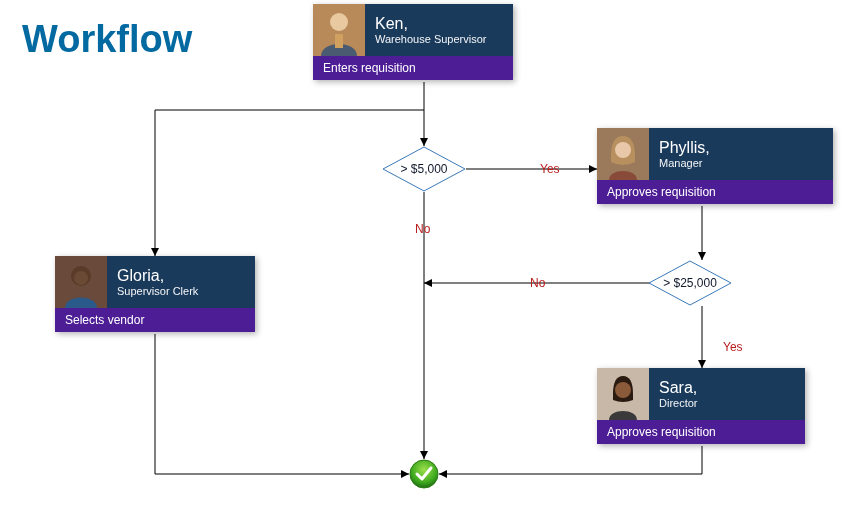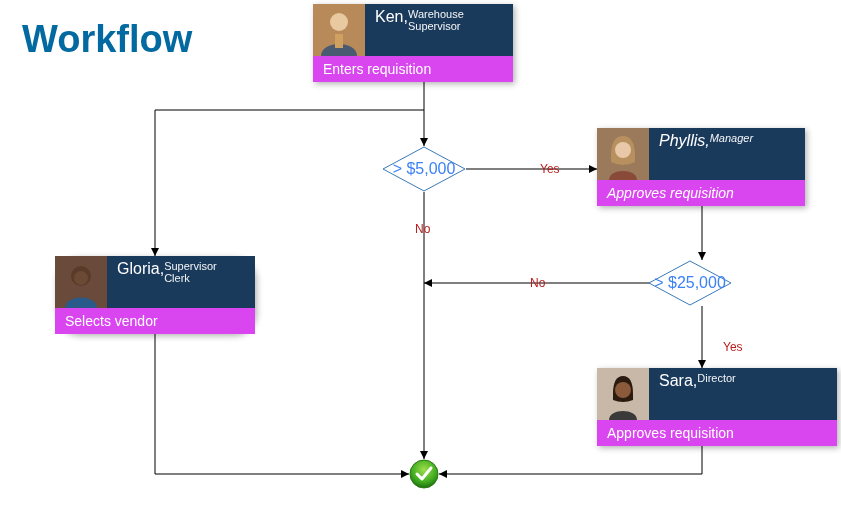--- a/index.html
+++ b/index.html
@@ -1,27 +1,27 @@
 <!DOCTYPE html>
 <html><head>
 <meta charset="utf-8">
 <style>
   * { box-sizing: border-box; margin: 0; padding: 0; }
   body { font-family: "Segoe UI", "Segoe UI Light", Arial, sans-serif; background: #fff; width: 841px; height: 508px; position: relative; overflow: hidden; }
   .title { position: absolute; font-weight: 700; color: #0369a1; }
   .card { position: absolute; box-shadow: 2px 2px 6px rgba(0,0,0,0.3); }
   .card-top { display: flex; background: #1a3a5c; color: #fff; height: 52px; }
   .card-top .avatar { width: 52px; height: 52px; flex-shrink: 0; }
-  .card-top .info { padding: 4px 10px; display: flex; justify-content: center; }
+  .card-top .info { padding: 4px 10px; display: flex; flex-direction: column; justify-content: center; }
   .card-top .name { font-size: 16px; font-weight: 300; line-height: 1.1; }
   .card-top .role { font-size: 11px; font-weight: 300; opacity: 0.95; }
-  .card-bottom { background: #d946ef; color: #fff; padding: 5px 10px; font-size: 14px; font-weight: 300; }
+  .card-bottom { background: #4c1d95; color: #fff; padding: 5px 10px; font-size: 12px; font-weight: 300; }
   .diamond { position: absolute; width: 84px; height: 46px; }
   .diamond svg { position: absolute; inset: 0; }
-  .diamond-label { position: absolute; inset: 0; display: flex; align-items: center; justify-content: center; font-size: 16px; color: #3b82f6; text-align: right; }
+  .diamond-label { position: absolute; inset: 0; display: flex; align-items: center; justify-content: center; font-size: 12px; color: #0f172a; text-align: right; }
   .branch-label { position: absolute; font-size: 12px; color: #b91c1c; }
   .check { position: absolute; width: 30px; height: 30px; }
   .check svg { width: 100%; height: 100%; }
   .arrow-line { stroke: #000; stroke-width: 1; fill: none; }
   .arrow-head { fill: #000; }
   svg.connectors { position: absolute; inset: 0; width: 841px; height: 508px; pointer-events: none; }
   
   .avatar { display: flex; align-items: center; justify-content: center; }
   .avatar svg { width: 100%; height: 100%; }
 </style>
@@ -71,57 +71,57 @@
         </svg>
     </div>
     <div class="info">
       <div class="name">Ken,</div>
       <div class="role">Warehouse Supervisor</div>
     </div>
   </div>
   <div class="card-bottom">Enters requisition</div>
 </div>
 
-<div class="card" style="left:55px; top:256px; width:200px;border-radius:23px;">
+<div class="card" style="left:55px; top:256px; width:200px;">
   <div class="card-top">
     <div class="avatar">
       <svg viewBox="0 0 52 52">
           <rect width="52" height="52" fill="#6a4a3a"></rect>
           <circle cx="26" cy="20" r="10" fill="#5a3a28"></circle>
           <circle cx="26" cy="22" r="7" fill="#6b4a35"></circle>
           <path d="M10 52 C10 38 42 38 42 52 Z" fill="#2a5a8a"></path>
         </svg>
     </div>
     <div class="info">
       <div class="name">Gloria,</div>
       <div class="role">Supervisor Clerk</div>
     </div>
   </div>
   <div class="card-bottom">Selects vendor</div>
 </div>
 
-<div class="card" style="left:597px; top:128px; width:208px;font-style:italic;">
+<div class="card" style="left:597px; top:128px; width:236px;">
   <div class="card-top">
     <div class="avatar">
       <svg viewBox="0 0 52 52">
           <rect width="52" height="52" fill="#9a7a5a"></rect>
           <path d="M14 28 Q14 8 26 8 Q38 8 38 28 L38 34 Q26 40 14 34 Z" fill="#b89060"></path>
           <circle cx="26" cy="22" r="8" fill="#e8c8a8"></circle>
           <path d="M12 52 C12 40 40 40 40 52 Z" fill="#8a4a3a"></path>
         </svg>
     </div>
     <div class="info">
       <div class="name">Phyllis,</div>
       <div class="role">Manager</div>
     </div>
   </div>
   <div class="card-bottom">Approves requisition</div>
 </div>
 
-<div class="card" style="left:597px; top:368px; width:240px;">
+<div class="card" style="left:597px; top:368px; width:208px;">
   <div class="card-top">
     <div class="avatar">
       <svg viewBox="0 0 52 52">
           <rect width="52" height="52" fill="#c8b8a8"></rect>
           <path d="M16 26 Q16 8 26 8 Q36 8 36 26 L36 32 Q26 36 16 32 Z" fill="#2a1a10"></path>
           <circle cx="26" cy="22" r="8" fill="#8a5a3a"></circle>
           <path d="M12 52 C12 40 40 40 40 52 Z" fill="#3a3a3a"></path>
         </svg>
     </div>
     <div class="info">

